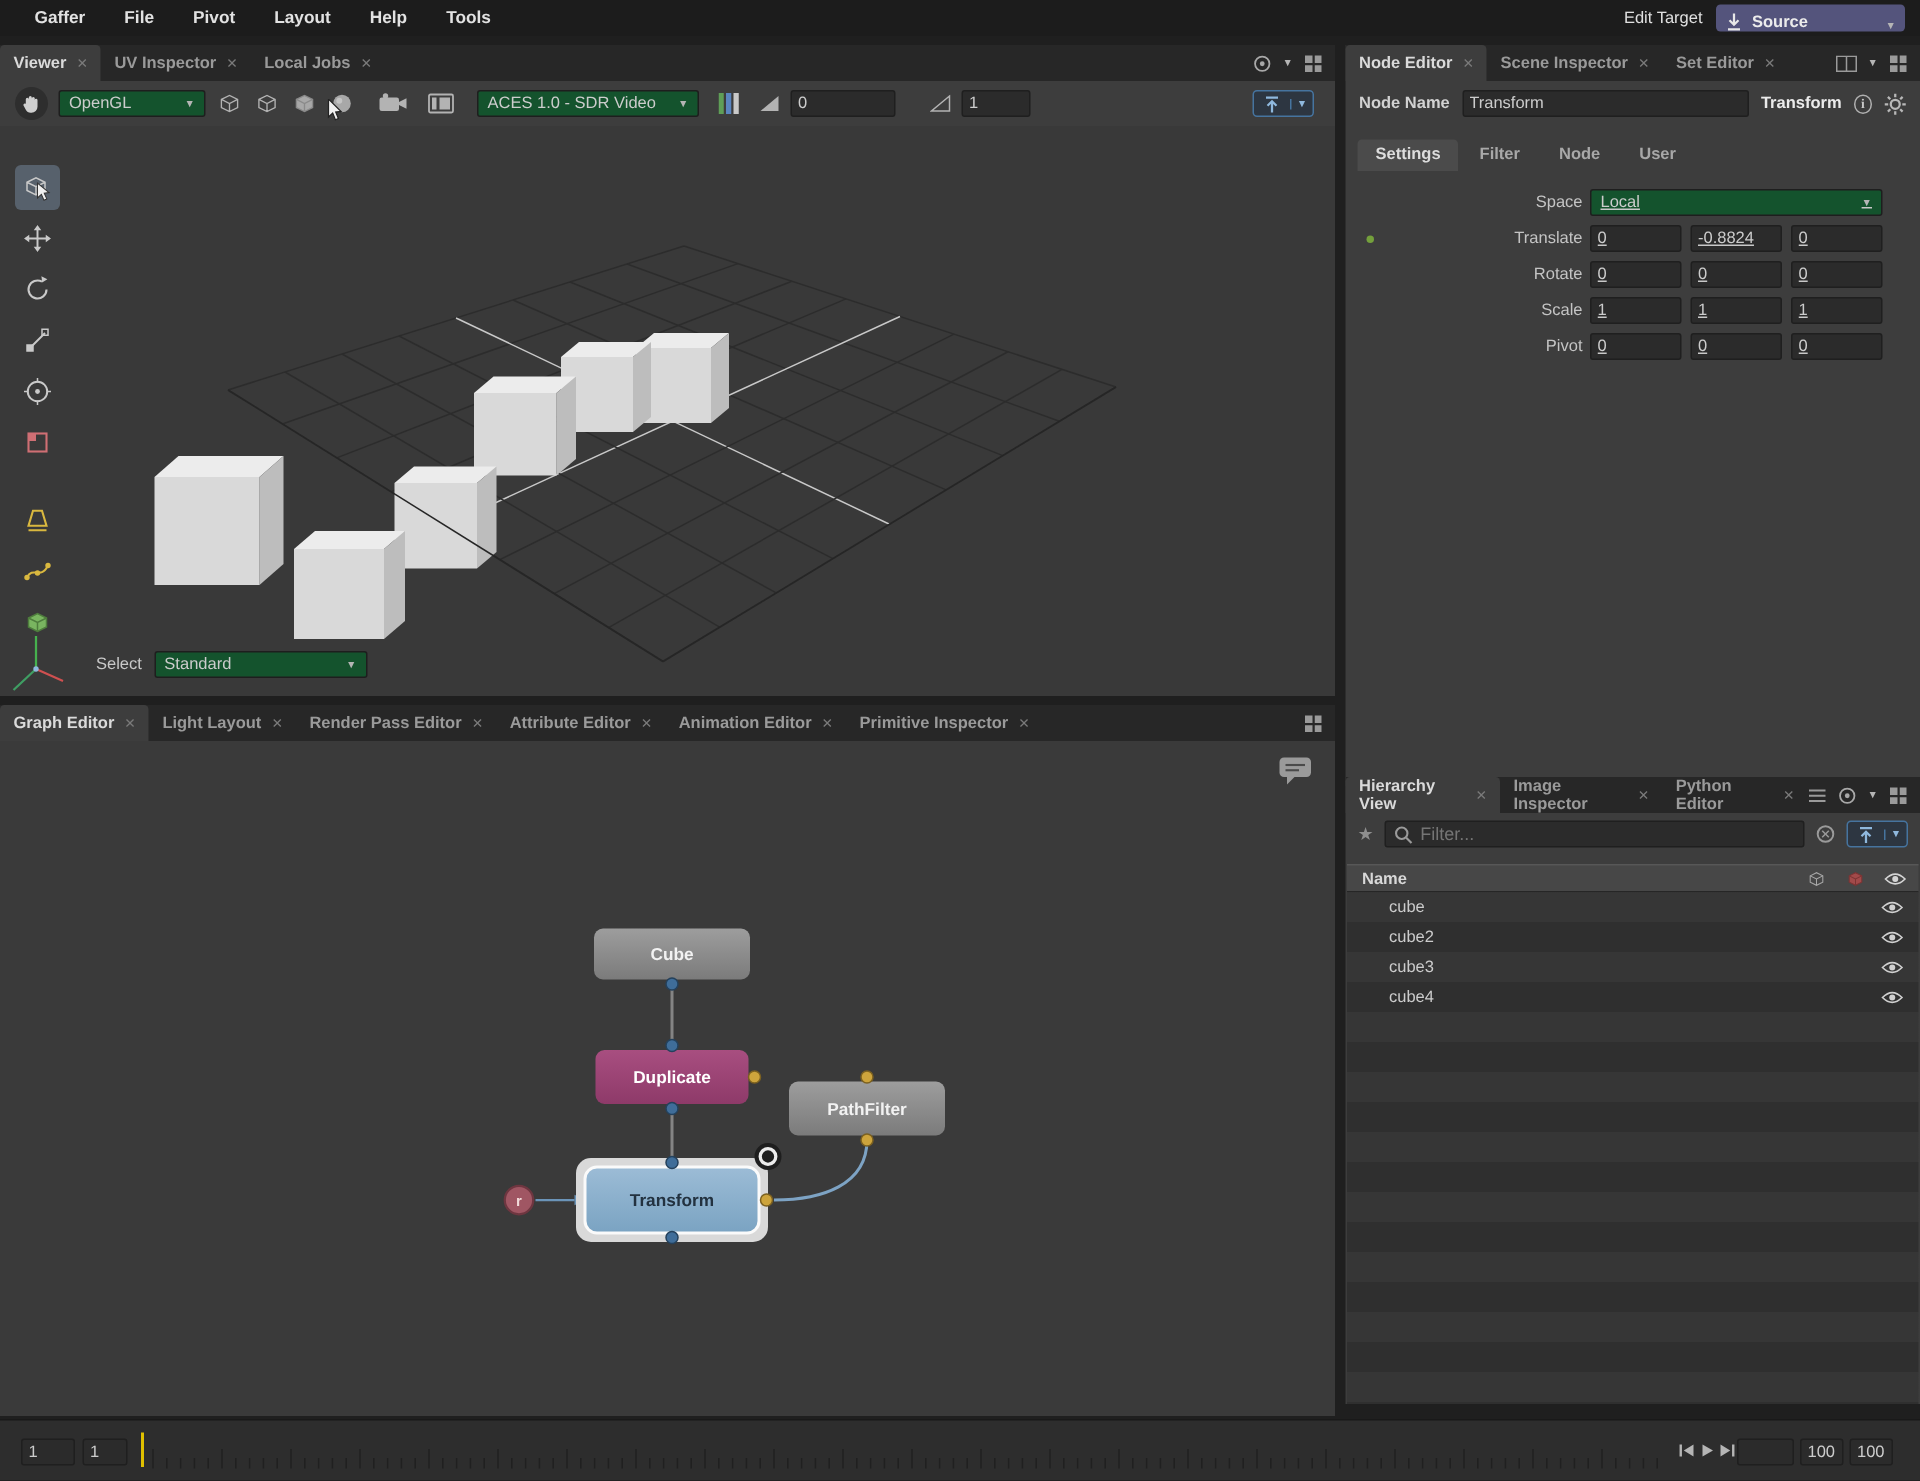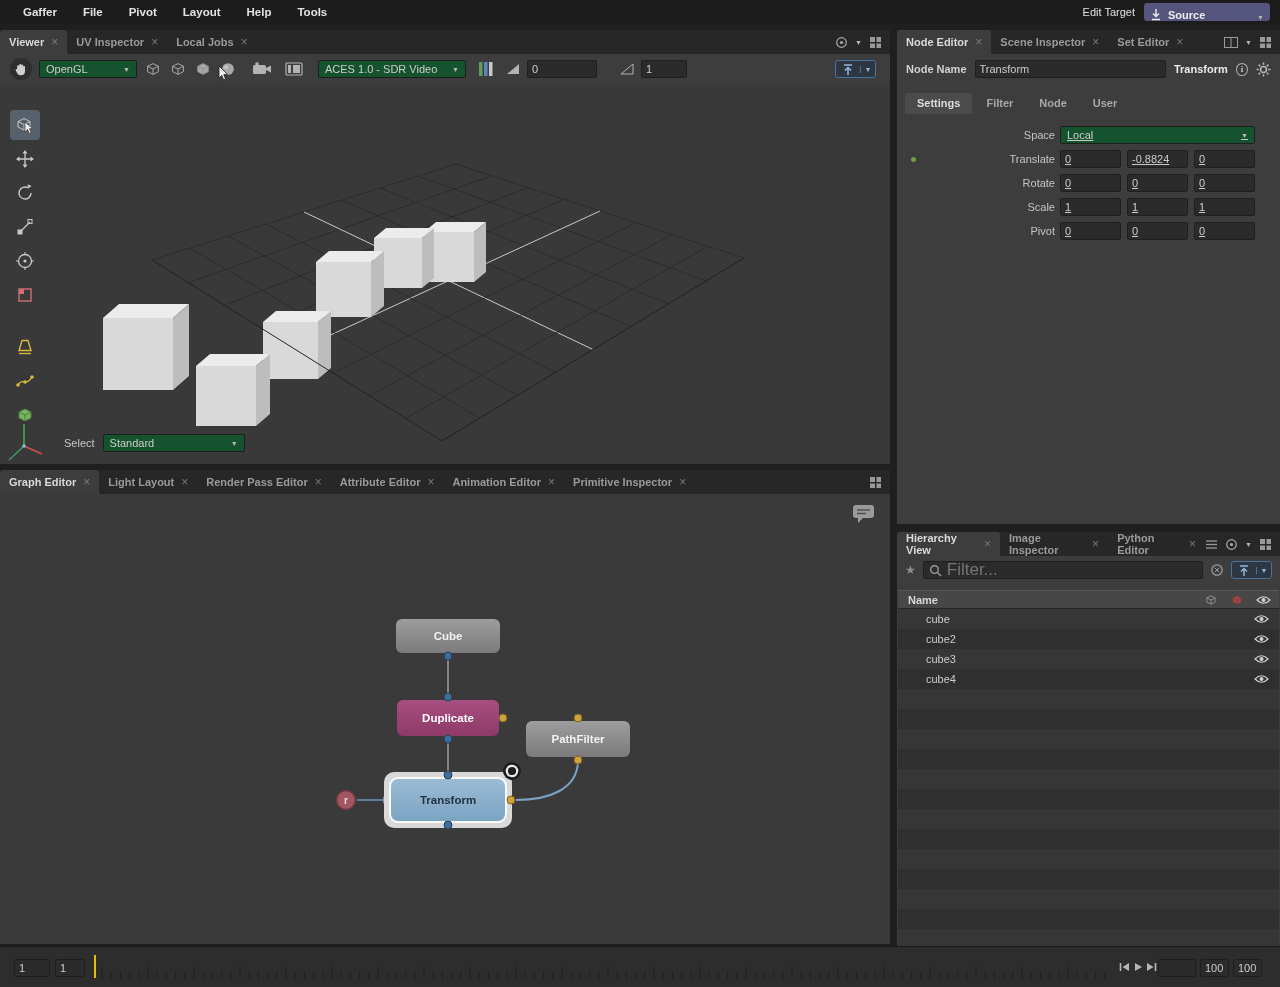--- a/index.html
+++ b/index.html
@@ -17,21 +17,21 @@
                      display:flex; align-items:flex-end; padding:0 6px; gap:6px;
                      color:#ececec; font-weight:bold; }
   .edit-target-btn .dd { margin-left:auto; }
   .dd { font-size:7px; color:#b5b5b5; }
 
   
   .panel { position:absolute; background:#3d3d3d; display:flex; flex-direction:column; }
   #viewer-panel { left:0; top:30px; width:890px; height:434px; }
   #graph-panel  { left:0; top:470px; width:890px; height:474px; }
   #node-panel   { left:897px; top:30px; width:383px; height:494px; }
-  #hier-panel   { left:897px; top:532px; width:383px; height:418px; }
+  #hier-panel   { left:897px; top:518px; width:383px; height:418px; }
 
   .tabbar { height:24px; background:#272727; display:flex; align-items:stretch; flex:none; }
   .tab { display:flex; align-items:center; gap:7px; padding:0 9px; color:#9a9a9a;
          font-weight:bold; border-radius:3px 3px 0 0; }
   .tab.active { background:#3d3d3d; color:#dadada; }
   .tx { color:#7a7a7a; font-weight:normal; font-size:12px; line-height:1; }
   .tabbar-right { margin-left:auto; display:flex; align-items:center; gap:7px; padding-right:8px; }
   .icon { display:inline-flex; align-items:center; justify-content:center; }
 
   
@@ -83,21 +83,21 @@
   .ne-num { width:61px; }
   .green-dot { position:absolute; left:14px; top:7px; width:5px; height:5px; border-radius:50%;
                background:#74a03c; }
 
   
   .h-filter-row { height:28px; display:flex; align-items:center; gap:7px; padding:0 8px; flex:none; }
   .star { color:#8e8e8e; font-size:12px; }
   .search-box { flex:1; height:18px; background:#2b2b2b; border:1px solid #1f1f1f;
                 border-radius:2px; display:flex; align-items:center; padding:0 5px; gap:5px; }
   .search-box input { background:transparent; border:none; outline:none; color:#cccccc;
-                      flex:1; font-size:17px; font-family:"Liberation Sans",sans-serif; }
+                      flex:1; font-size:12px; font-family:"Liberation Sans",sans-serif; }
   .h-header { height:19px; background:#474747; border-top:1px solid #575757;
               border-bottom:1px solid #262626; display:flex; align-items:center;
               padding:0 8px 0 10px; margin:6px 1px 0 1px; flex:none; }
   .h-header .hname { font-weight:bold; color:#d8d8d8; }
   .h-header-icons { margin-left:auto; display:flex; align-items:center; gap:12px; }
   .h-rows { flex:1; margin:0 1px;
             background:repeating-linear-gradient(to bottom,#363636 0 20px,#2f2f2f 20px 40px); }
   .h-row { height:20px; display:flex; align-items:center; padding:0 10px 0 28px; color:#cccccc; }
   .h-row .eye { margin-left:auto; }
 

